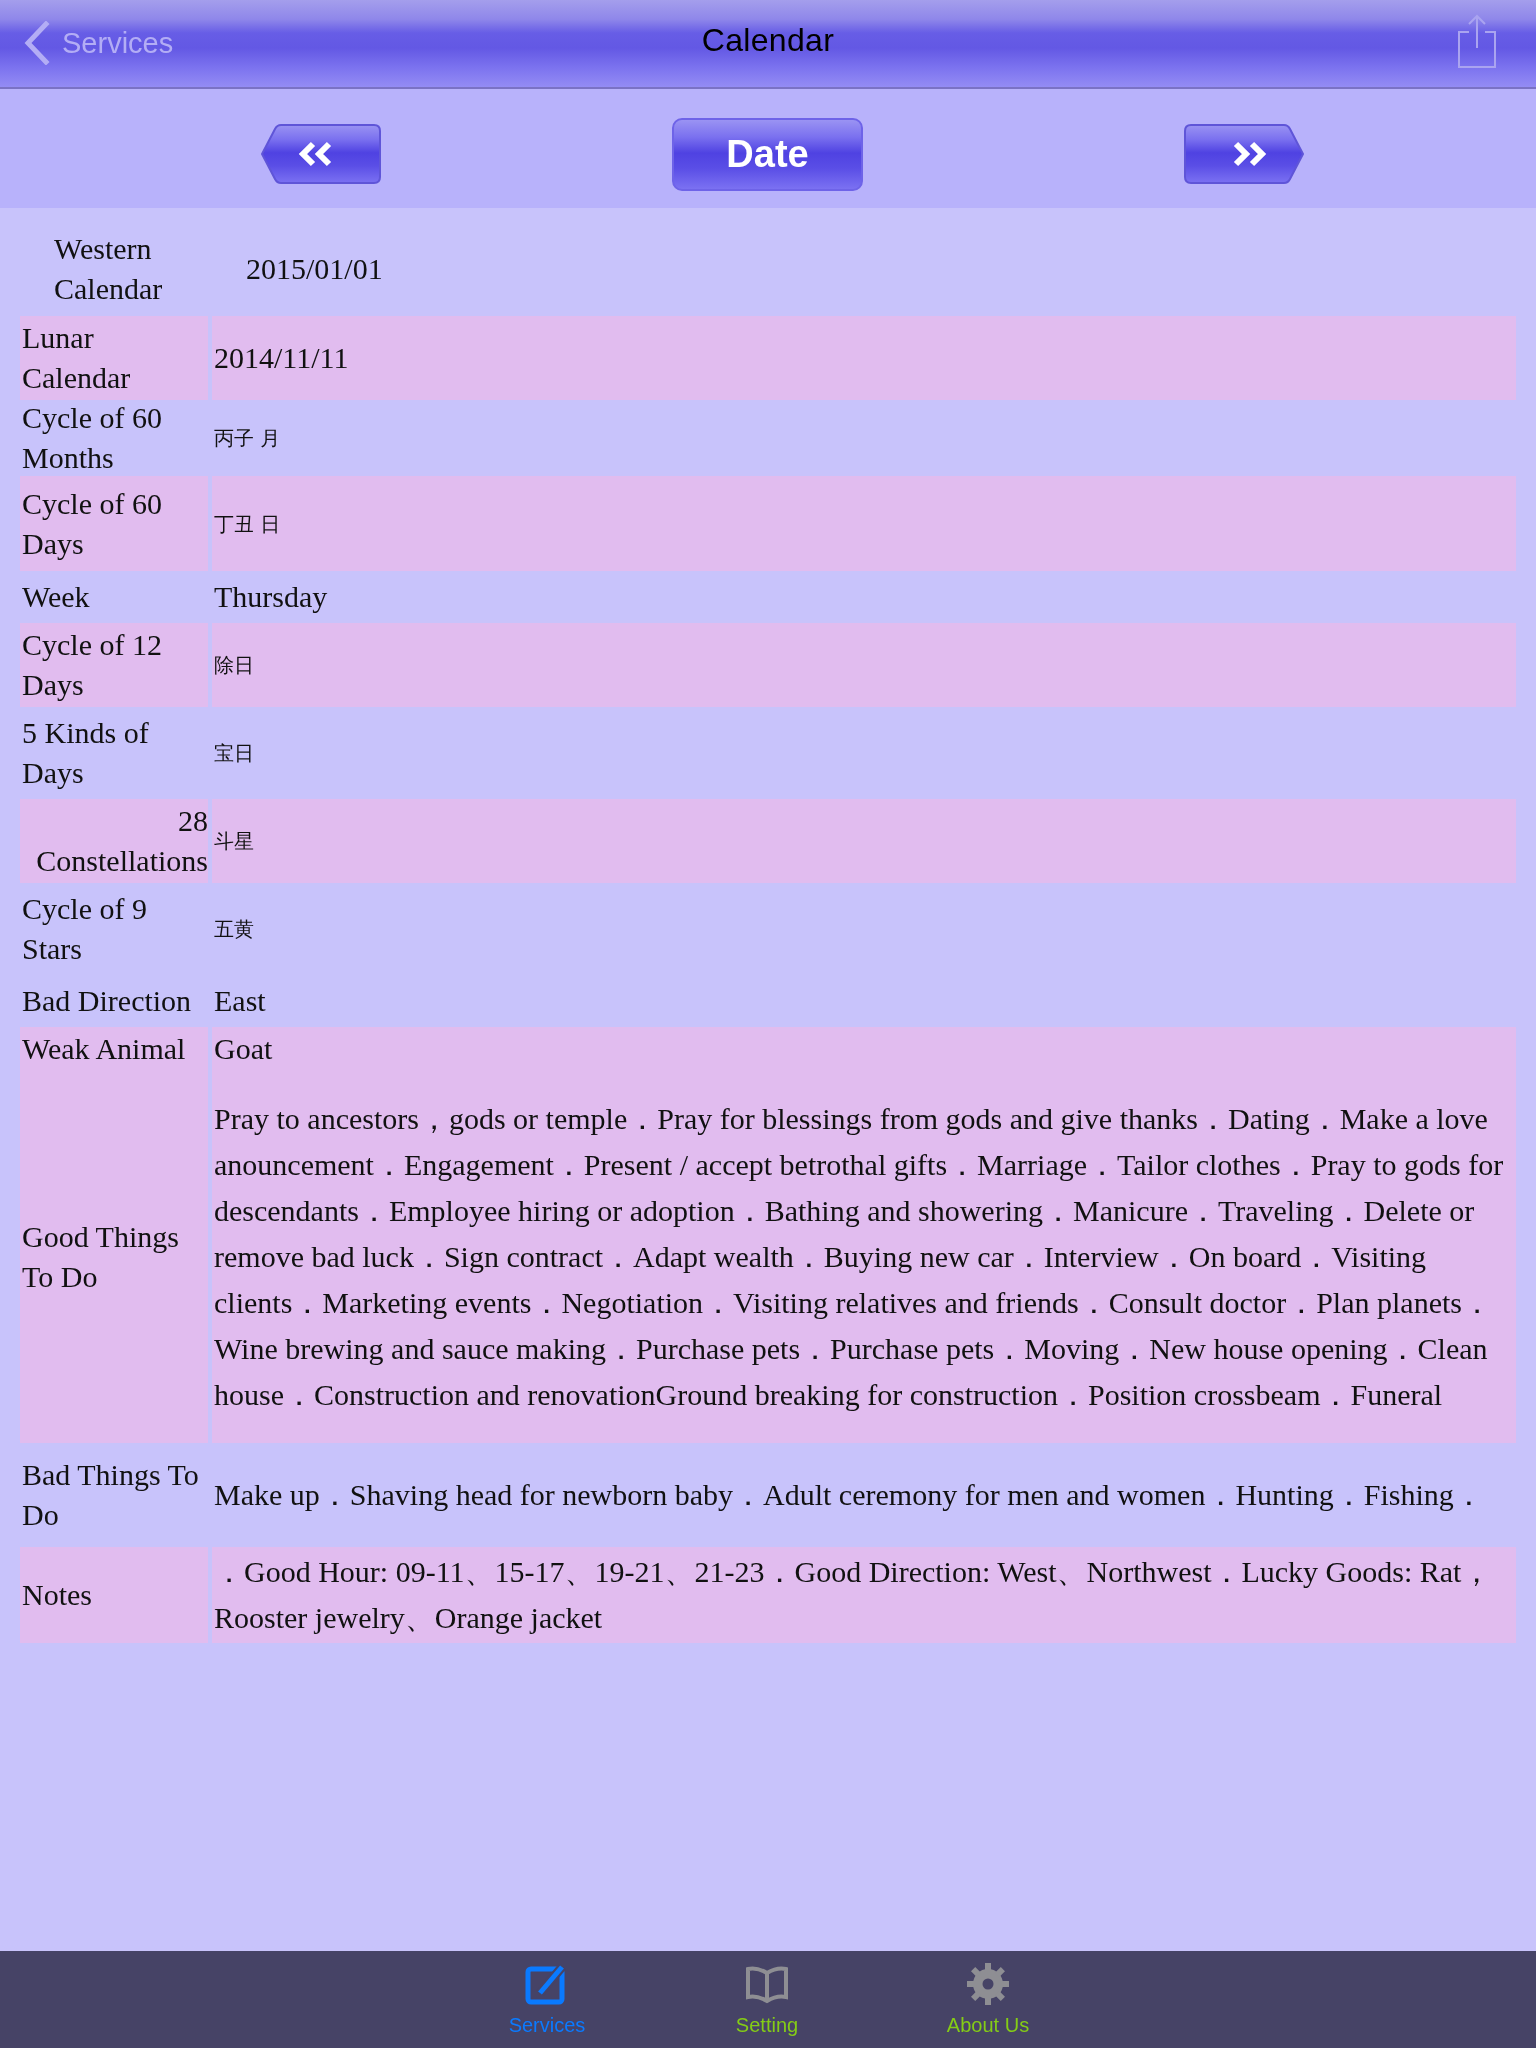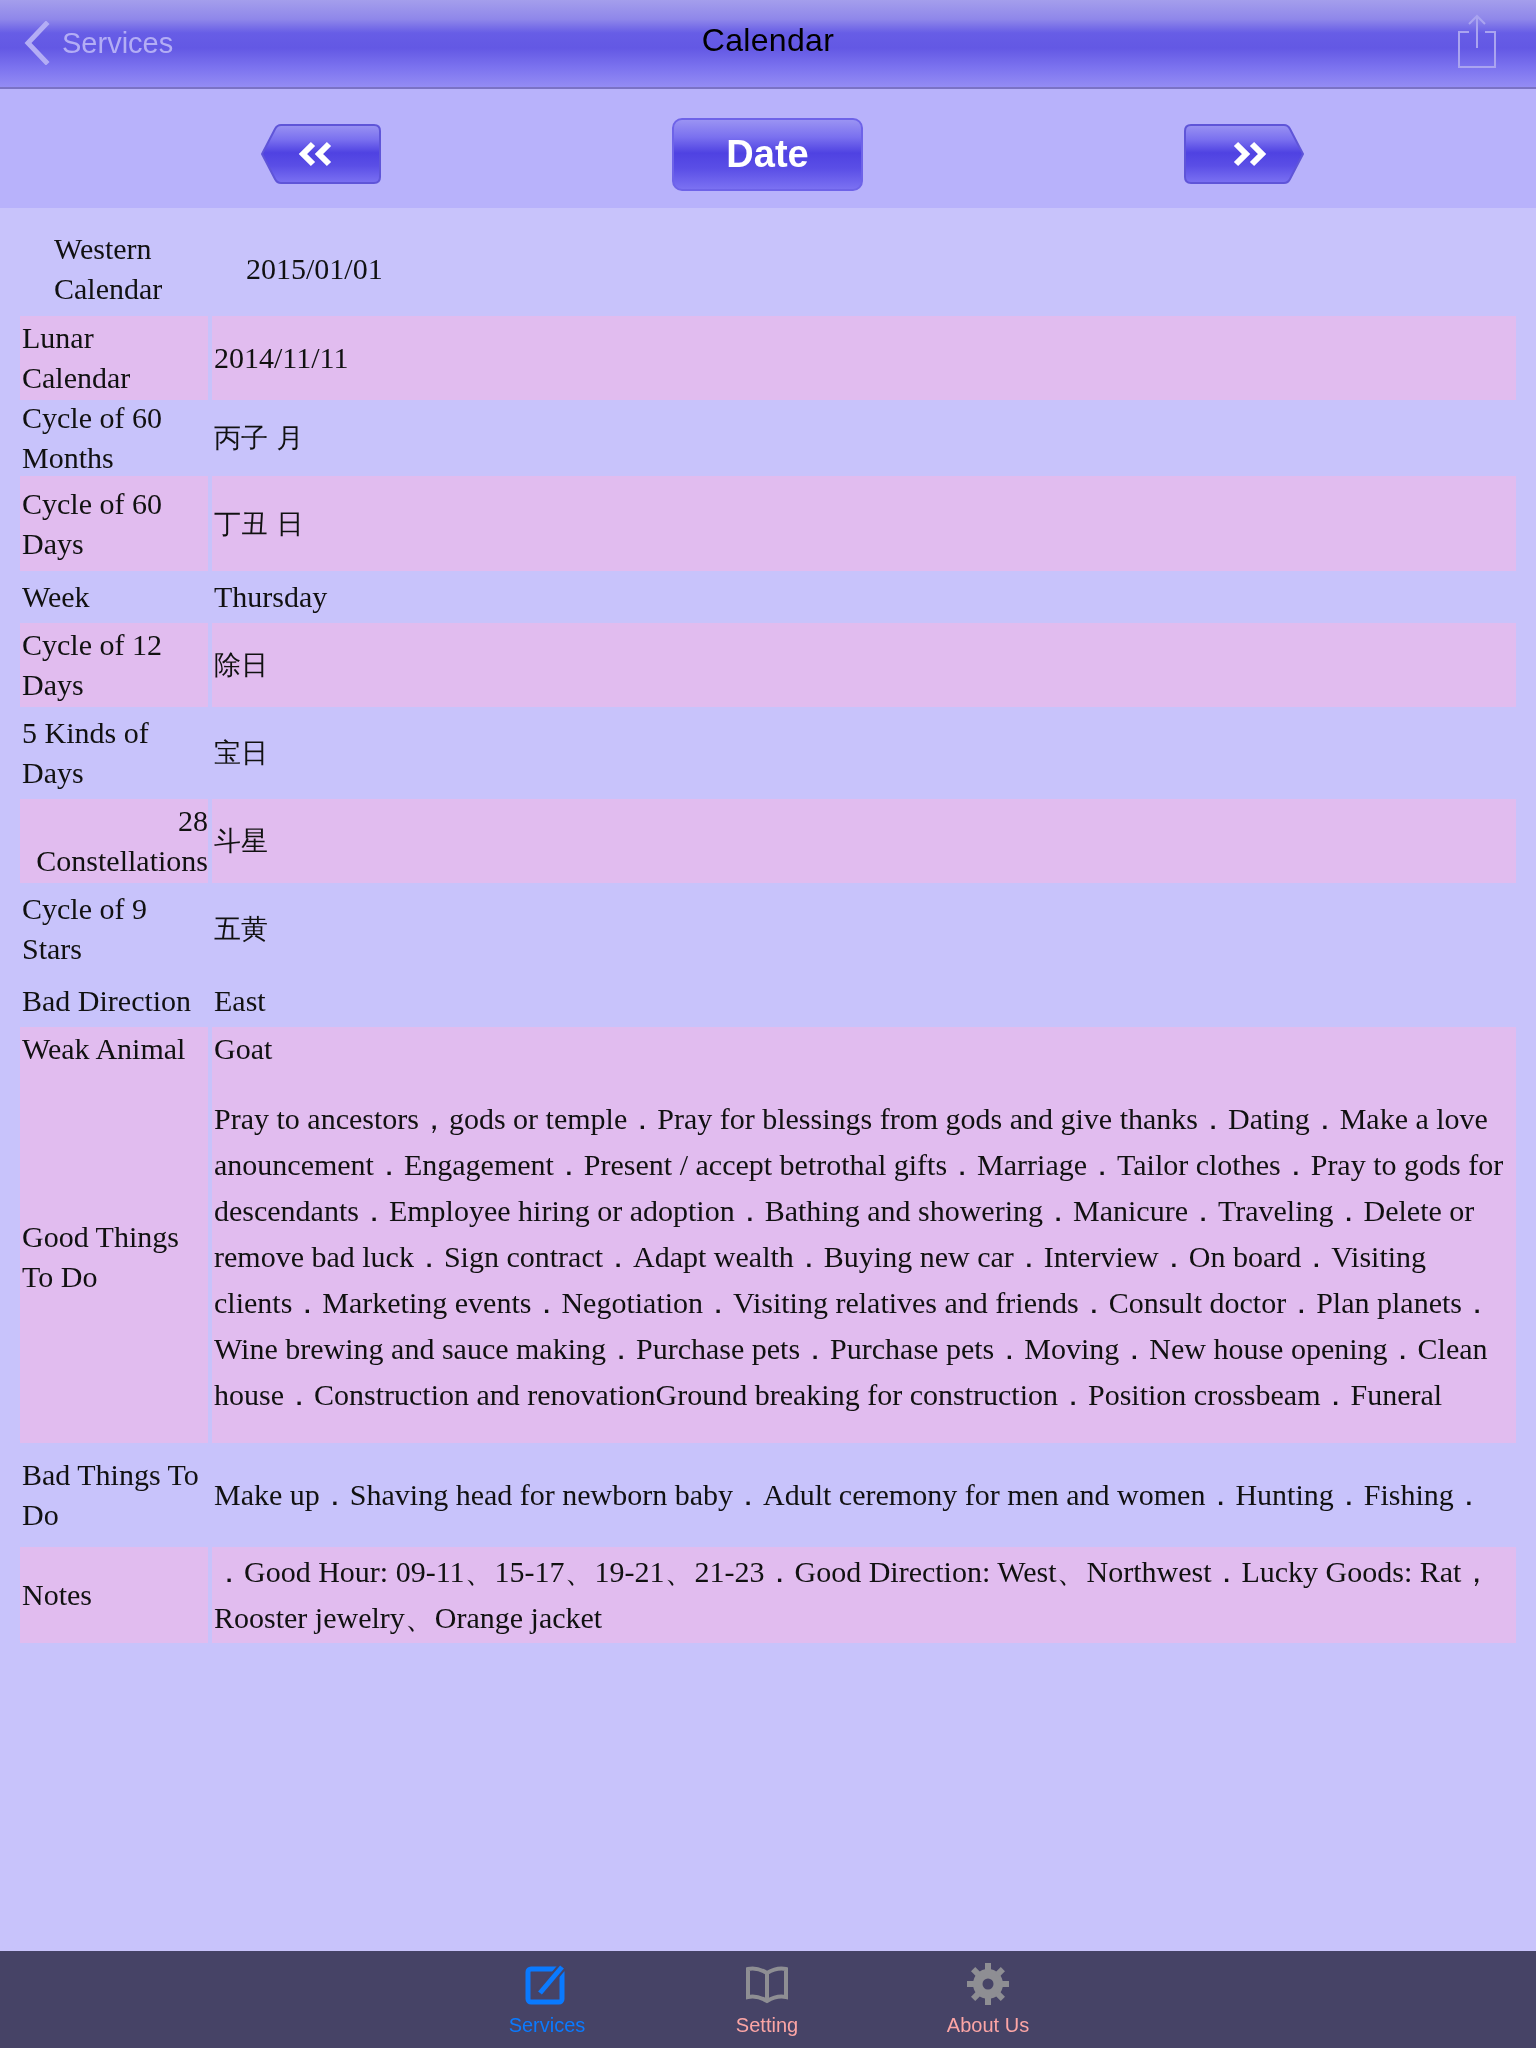--- a/index.html
+++ b/index.html
@@ -47,32 +47,32 @@
 
   
   .table { position: absolute; left: 20px; top: 208px; width: 1496px; }
   .row { display: flex; position: relative; }
   .row .lbl, .row .val {
     font-size: 30px; color: #111; box-sizing: border-box; display: flex; align-items: center;
   }
   .row .lbl { width: 188px; padding-left: 2px; line-height: 40px; }
   .row .val { flex: 1; margin-left: 4px; padding-left: 2px; line-height: 46px; }
   .row.pink .lbl, .row.pink .val { background: #e1bcef; }
-  .row .val.cjk { font-family: "DejaVu Sans", sans-serif; font-size: 27px; }
+  .row .val.cjk { font-family: "DejaVu Sans", sans-serif; font-size: 20px; }
   .row .lbl span, .row .val span { display: block; }
 
   
   .tabbar { position: absolute; left: 0; top: 1951px; width: 1536px; height: 97px; background: #464366; }
   .tab {
     position: absolute; top: 0; width: 160px; height: 97px; cursor: pointer;
     display: flex; flex-direction: column; align-items: center;
   }
   .tab svg { margin-top: 12px; width: 50px; height: 42px; }
   .tab .tlabel {
-    font-family: "Liberation Sans", "DejaVu Sans", sans-serif; font-size: 20px; margin-top: 9px; color: #fca5a5;
+    font-family: "Liberation Sans", "DejaVu Sans", sans-serif; font-size: 20px; margin-top: 9px; color: #84cc16;
   }
   .tab.active .tlabel { color: #0a7aff; }
 </style>
 </head>
 <body>
 
 <div class="navbar">
   <div class="back">
     <svg viewBox="0 0 30 44">
       <polyline points="24,3 6,22 24,41" fill="none" stroke="#b3adf5" stroke-width="5" stroke-linecap="square"></polyline>

